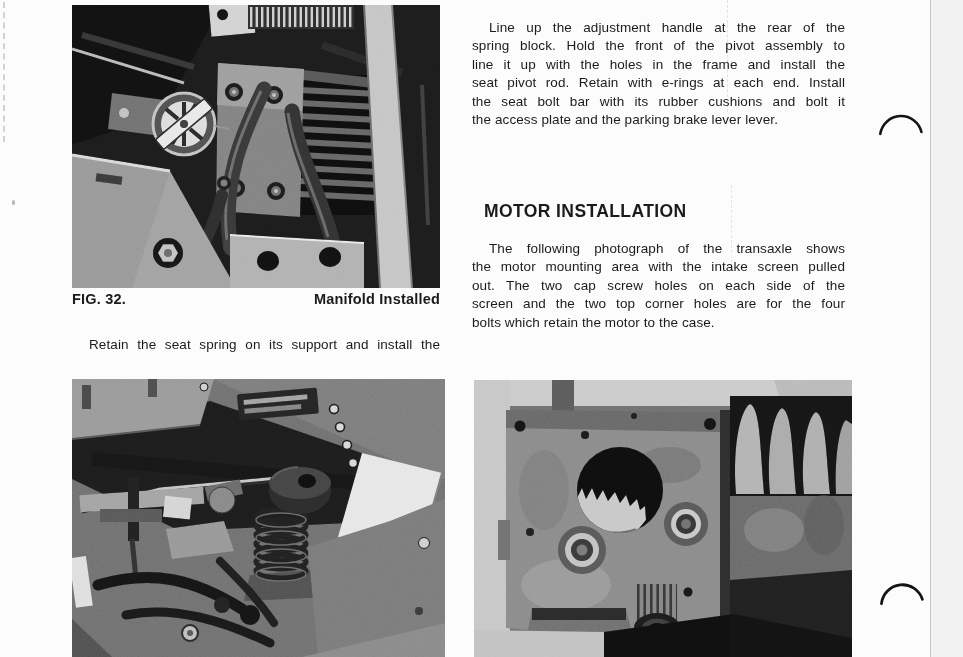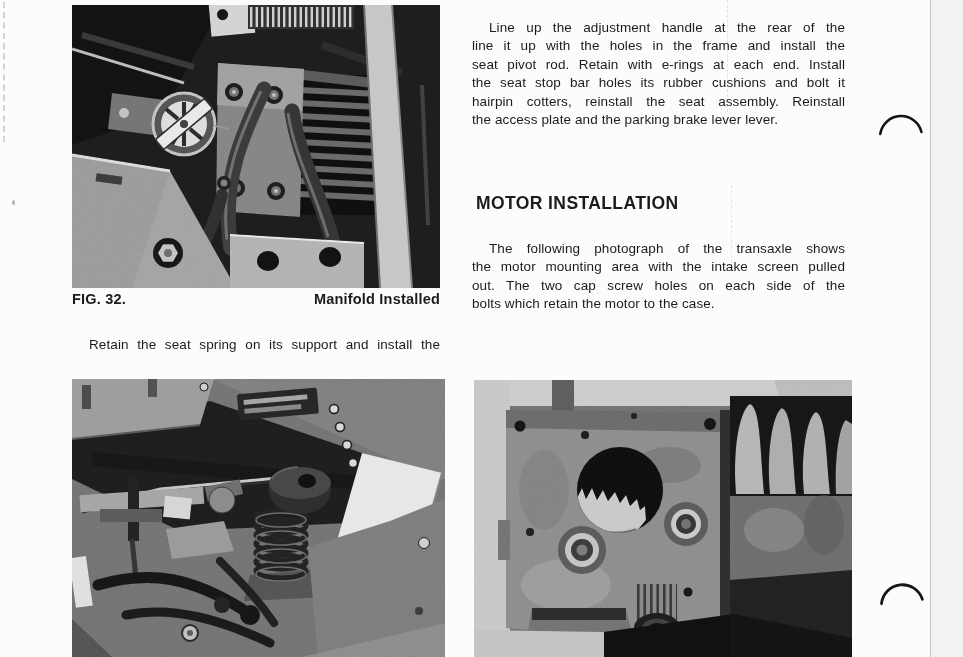--- a/index.html
+++ b/index.html
@@ -344,29 +344,30 @@
     </g>
 
     <rect x="58" y="228" width="94" height="12" fill="#3a3a3a"></rect>
     <polygon points="130,252 260,234 378,258 378,277 130,277" fill="#151515"></polygon>
     <polygon points="256,200 378,190 378,277 256,277" fill="#1b1b1b" opacity="0.85"></polygon>
     <rect width="378" height="277" filter="url(#grain)" fill="#000000" opacity="0.35" style="mix-blend-mode:overlay"></rect>
   </svg>
 
   <div class="right-col-p1">
     <div class="textline first">Line up the adjustment handle at the rear of the</div>
+    <div class="textline">spring block. Hold the front of the pivot assembly to</div>
     <div class="textline">line it up with the holes in the frame and install the</div>
     <div class="textline">seat pivot rod. Retain with e-rings at each end. Install</div>
-    <div class="textline">the seat stop bar holes its rubber cushions and bolt it</div>
-    <div class="textline">hairpin cotters, reinstall the seat assembly. Reinstall</div>
+    <div class="textline">the seat bolt bar with its rubber cushions and bolt it</div>
     <div class="textline last">the access plate and the parking brake lever lever.</div>
   </div>
 
-  <h2 class="section-heading" style="margin:4px;">MOTOR INSTALLATION</h2>
+  <h2 class="section-heading" style="margin:12px;">MOTOR INSTALLATION</h2>
 
   <div class="right-col-p2">
     <div class="textline first">The following photograph of the transaxle shows</div>
     <div class="textline">the motor mounting area with the intake screen pulled</div>
     <div class="textline">out. The two cap screw holes on each side of the</div>
+    <div class="textline">screen and the two top corner holes are for the four</div>
     <div class="textline last">bolts which retain the motor to the case.</div>
   </div>
 
 </div>
 
 </body></html>

